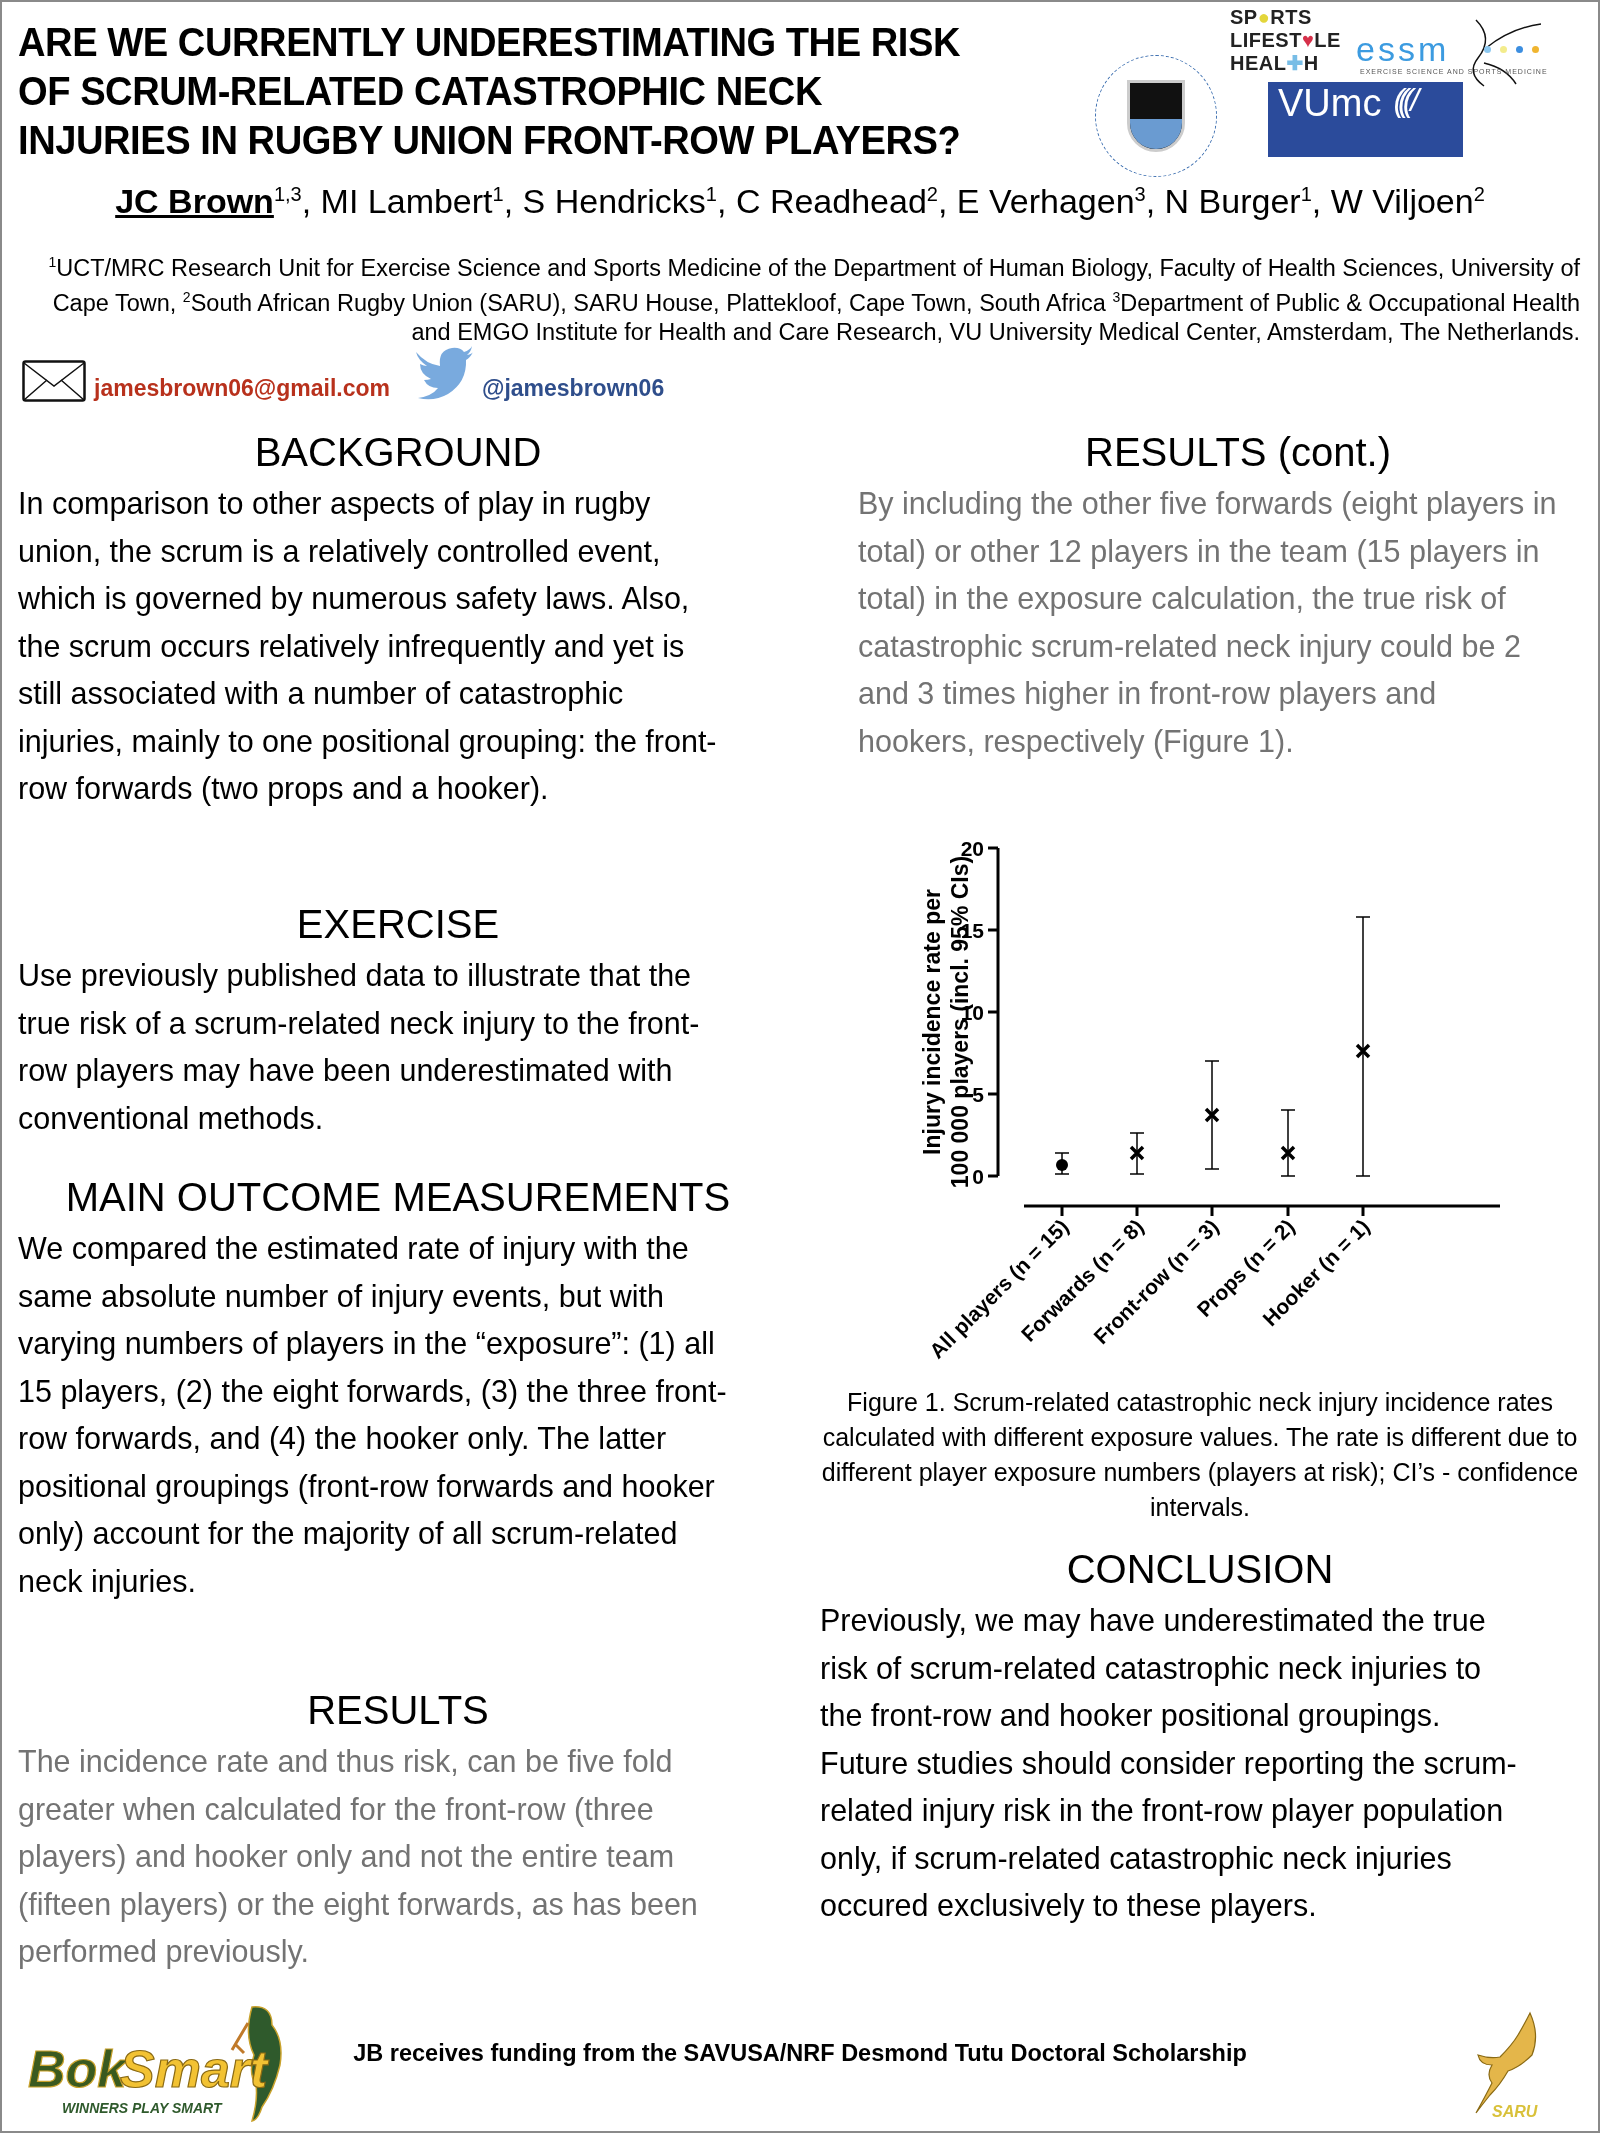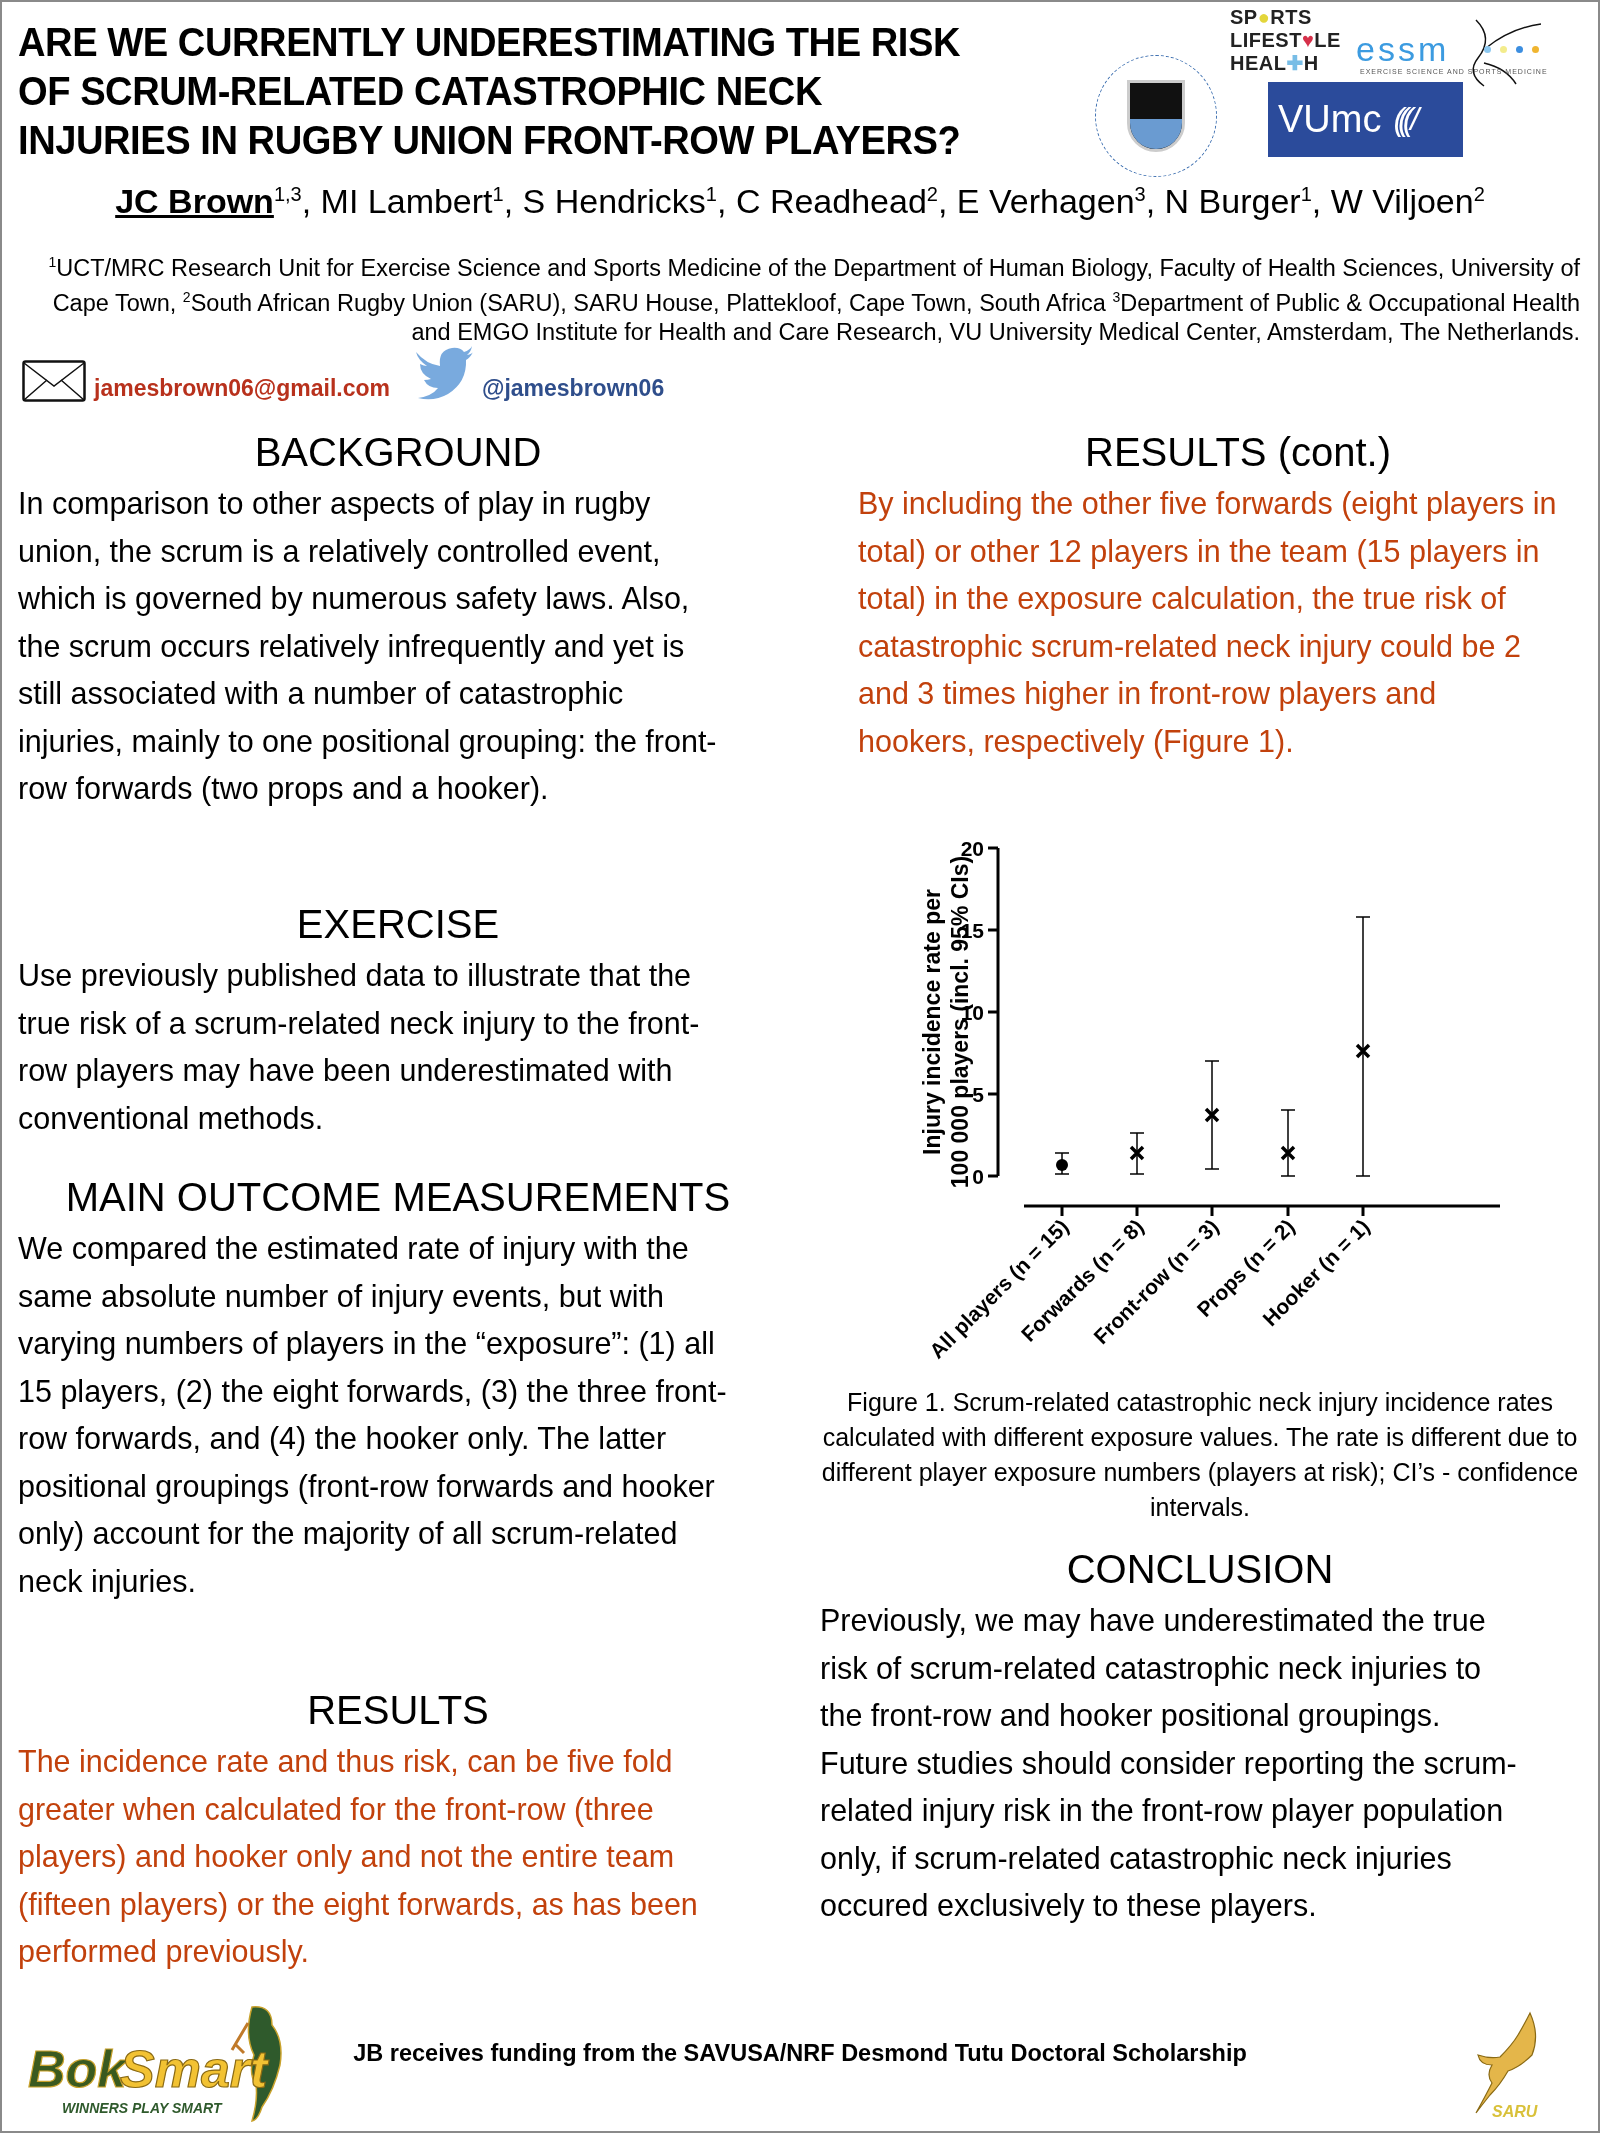--- a/index.html
+++ b/index.html
@@ -16,39 +16,39 @@
   .uct .shield::after { content: ""; position: absolute; left: 0; right: 0; bottom: 0; height: 45%; background: #6a9bd1; }
   .slh { left: 1230px; top: 6px; font-weight: bold; font-size: 20px; line-height: 23px; color: #222; letter-spacing: 0.5px; }
   .slh .heart { color: #d6304a; }
   .slh .dot { color: #e3d63b; }
   .slh .plus { color: #78bde6; }
   .essm { left: 1356px; top: 18px; width: 190px; height: 70px; }
   .essm .word { position: absolute; left: 0; top: 12px; font-size: 34px; color: #3c9be0; letter-spacing: 3px; }
   .essm .sub { position: absolute; left: 4px; top: 50px; font-size: 7px; color: #555; letter-spacing: 1px; white-space: nowrap; }
   .essm .dots { position: absolute; left: 128px; top: 28px; display:flex; gap: 9px; }
   .essm .dots span { width: 7px; height: 7px; border-radius: 50%; display: inline-block; }
-  .vumc { left: 1268px; top: 82px; width: 195px; height: 75px; background: #2b4b9b; color: #fff; display: flex; align-items: center; padding-left: 10px; font-size: 38px; }
+  .vumc { left: 1268px; top: 82px; width: 195px; height: 75px; background: #2b4b9b; color: #fff; display: flex; padding-left: 10px; font-size: 38px; }
   .vumc .waves { margin-left: 12px; font-size: 32px; letter-spacing: -6px; font-style: italic; }
 
   .authors { position: absolute; left: 0; top: 182px; width: 1600px; text-align: center; font-size: 34px; white-space: nowrap; }
   .authors .lead { font-weight: bold; text-decoration: underline; }
   .authors sup { font-size: 20px; }
   .affil { position: absolute; left: 20px; top: 248px; width: 1560px; text-align: right; font-size: 23.5px; line-height: 29px; }
   .affil sup { font-size: 14px; }
 
   .contact { position: absolute; left: 22px; top: 352px; height: 50px; display: flex; align-items: flex-end; }
   .mail-icon { width: 64px; height: 42px; }
   .email { font-weight: bold; font-size: 23px; color: #b8311c; margin-left: 8px; }
   .bird-icon { width: 62px; height: 60px; margin-left: 22px; }
   .twitter { font-weight: bold; font-size: 23px; color: #2f4e8b; margin-left: 8px; }
 
   .col { position: absolute; }
   .h { font-size: 40px; text-align: center; line-height: 48px; font-weight: normal; }
   .p { font-size: 30.5px; line-height: 47.5px; }
-  .gray { color: #c2410c; }
+  .gray { color: #737373; }
 
   .left { left: 18px; width: 760px; }
   .right { left: 820px; width: 760px; }
 
   
   .chart { position: absolute; left: 900px; top: 820px; width: 620px; height: 560px; }
   .caption { position: absolute; left: 800px; top: 1385px; width: 800px; text-align: center; font-size: 25px; line-height: 35px; }
 
   .footer-text { position: absolute; left: 0; top: 2040px; width: 1600px; text-align: center; font-weight: bold; font-size: 23.5px; }
   .boksmart { position: absolute; left: 22px; top: 1995px; width: 300px; height: 130px; }

